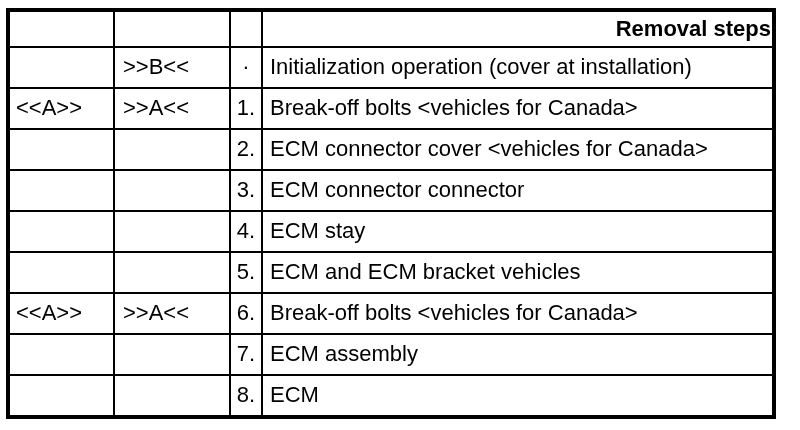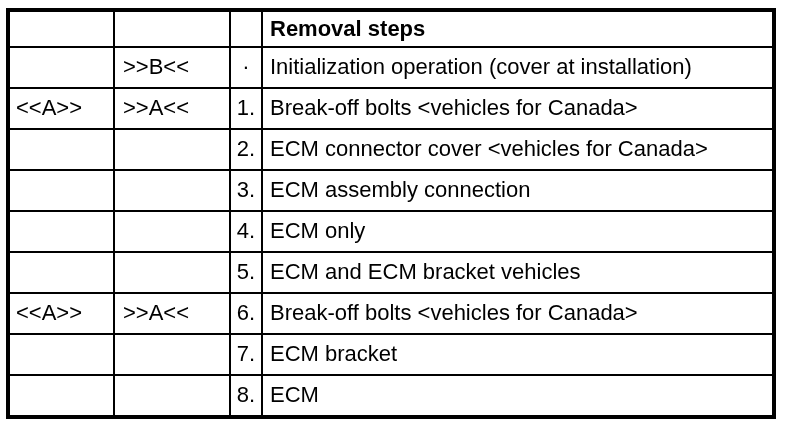--- a/index.html
+++ b/index.html
@@ -27,21 +27,21 @@
   }
   table.steps td {
     border: 2px solid #000000;
     font-size: 22px;
     line-height: 1.1;
     vertical-align: middle;
     white-space: nowrap;
     overflow: hidden;
     background: #ffffff;
   }
-  tr.hdr-row td { height: 32px; }
+  tr.hdr-row td { height: 32px; text-align: right; }
   tr.body-row td { height: 37px; }
   td.c1 { padding-left: 6px; }
   td.c2 { padding-left: 8px; }
   td.c3 { text-align: center; padding: 0 2px; }
   td.c4 { padding-left: 7px; }
   td.hdr-title {
     font-weight: bold;
     font-size: 23px;
   }
 </style>
@@ -82,49 +82,49 @@
         <td class="c1"></td>
         <td class="c2"></td>
         <td class="c3">2.</td>
         <td class="c4">ECM connector cover &lt;vehicles for Canada&gt;</td>
       </tr>
 
       <tr class="body-row">
         <td class="c1"></td>
         <td class="c2"></td>
         <td class="c3">3.</td>
-        <td class="c4">ECM assembly connection</td>
+        <td class="c4">ECM connector connector</td>
       </tr>
 
       <tr class="body-row">
         <td class="c1"></td>
         <td class="c2"></td>
         <td class="c3">4.</td>
-        <td class="c4">ECM only</td>
+        <td class="c4">ECM stay</td>
       </tr>
 
       <tr class="body-row">
         <td class="c1"></td>
         <td class="c2"></td>
         <td class="c3">5.</td>
         <td class="c4">ECM and ECM bracket vehicles</td>
       </tr>
 
       <tr class="body-row">
         <td class="c1">&lt;&lt;A&gt;&gt;</td>
         <td class="c2">&gt;&gt;A&lt;&lt;</td>
         <td class="c3">6.</td>
         <td class="c4">Break-off bolts &lt;vehicles for Canada&gt;</td>
       </tr>
 
       <tr class="body-row">
         <td class="c1"></td>
         <td class="c2"></td>
         <td class="c3">7.</td>
-        <td class="c4">ECM bracket</td>
+        <td class="c4">ECM assembly</td>
       </tr>
 
       <tr class="body-row">
         <td class="c1"></td>
         <td class="c2"></td>
         <td class="c3">8.</td>
         <td class="c4">ECM</td>
       </tr>
     </tbody>
   </table>

